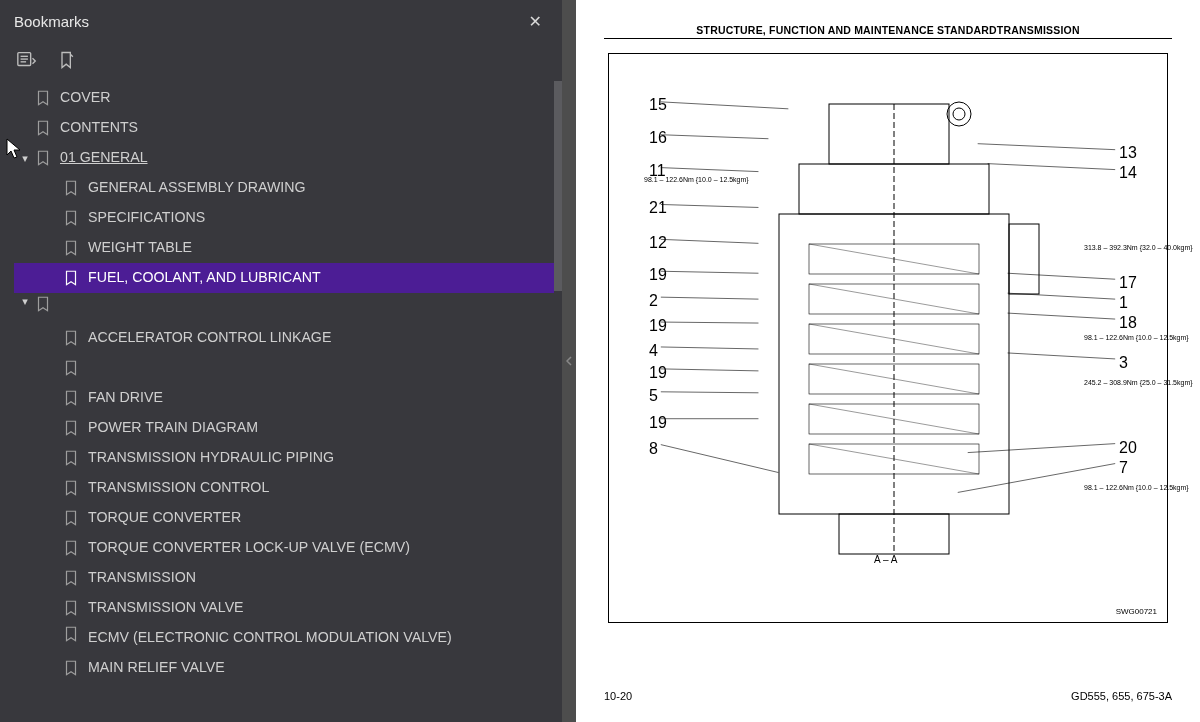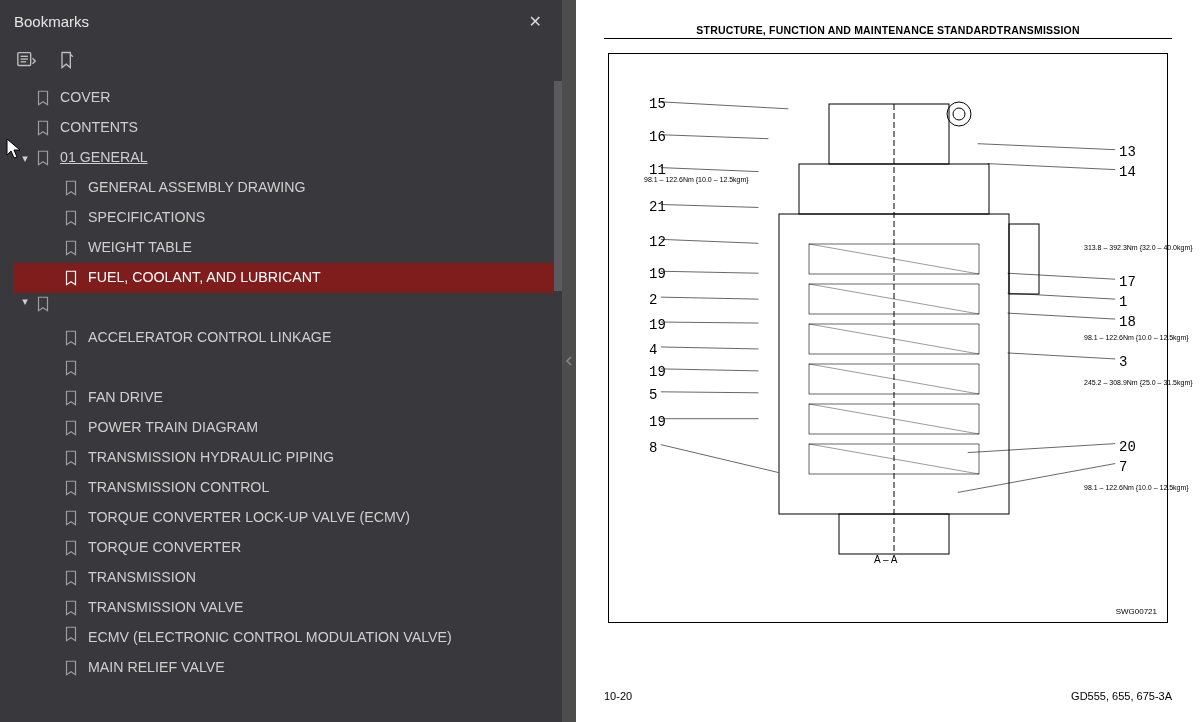--- a/index.html
+++ b/index.html
@@ -9,39 +9,39 @@
 .sb-header { display:flex; align-items:center; justify-content:space-between; padding:8px 14px 8px 14px; font-size:15px; color:#e8e8e8; }
 .close-x { font-size:16px; color:#d8d8d8; padding:4px 6px; }
 .sb-tools { display:flex; gap:18px; padding:6px 16px 10px 16px; border-bottom:0; }
 .tool-ic { width:22px; height:22px; display:inline-flex; align-items:center; justify-content:center; color:#bdbdbd; }
 .bm-list { flex:1; overflow-y:auto; position:relative; padding:2px 8px 15px 14px; }
 .bm-list::-webkit-scrollbar { width:10px; }
 .bm-list::-webkit-scrollbar-track { background:#2a2a2e; }
 .bm-list::-webkit-scrollbar-thumb { background:#555; }
 .scroll-ind { position:absolute; right:0; top:0; width:8px; height:210px; background:#5b5b5f; }
 .row { display:flex; align-items:center; min-height:30px; padding:2px 4px; color:#cfcfcf; font-size:14.2px; cursor:pointer; }
-.row.selected { background:#7f1d1d; color:#fff; }
+.row.selected { background:#4c1d95; color:#fff; }
 .chev { width:14px; margin-right:2px; color:#cfcfcf; font-size:11px; display:inline-flex; justify-content:center; }
 .chev-ph { width:14px; margin-right:2px; }
 .bm-ic { width:18px; height:18px; margin-right:8px; flex:none; }
 .row.selected .bm-ic path, .row.selected .bm-ic rect { stroke:#fff; }
 .bm-label { flex:1; line-height:1.25; }
 .row.underline .bm-label { text-decoration:underline; }
 .lvl1 { padding-left:32px; }
 .multi { align-items:flex-start; }
 .multi .bm-label { padding-top:4px; }
 .collapse-handle { width:14px; height:100%; background:#4d4d4d; display:flex; align-items:center; justify-content:center; color:#999; font-size:10px; }
 .page-area { flex:1; background:#525252; display:flex; justify-content:center; overflow:hidden; }
 .page { width:700px; height:100%; background:#fff; position:relative; padding:24px 28px 20px 28px; }
 .page-hd { display:flex; justify-content:center; font-size:10.5px; font-weight:700; letter-spacing:.2px; font-family:Arial,sans-serif; }
 .hr { border:0; border-top:1.5px solid #000; margin-top:2px; }
 .diagram-frame { margin:14px auto 0 auto; width:560px; height:570px; border:1.2px solid #000; position:relative; background:#fff; }
 .diag-core { position:absolute; left:130px; top:40px; width:310px; height:470px; }
 .diag-core svg { width:100%; height:100%; }
-.num { position:absolute; font-size:14px; font-family:Liberation Mono, monospace; }
+.num { position:absolute; font-size:16px; font-family:Liberation Sans, sans-serif; }
 .note { position:absolute; font-size:7px; font-family:Arial; line-height:1.05; white-space:nowrap; }
 .sec-lbl { position:absolute; font-size:10px; font-family:Arial; }
 .diag-id { position:absolute; right:10px; bottom:6px; font-size:8px; font-family:Arial; }
 .page-ft { position:absolute; bottom:20px; left:28px; right:28px; display:flex; justify-content:space-between; font-size:11px; font-family:Arial,sans-serif; }
 .cursor { position:absolute; left:6px; top:138px; font-size:14px; color:#000; pointer-events:none; z-index:50; }
 </style>
 </head>
 <body>
 <div class="cursor">
 <svg width="16" height="22" viewBox="0 0 16 22">
@@ -169,28 +169,28 @@
           <svg class="bm-ic" viewBox="0 0 24 24" fill="none" stroke="#9e9e9e" stroke-width="1.6">
             <path d="M6 3h12v18l-6-4-6 4Z"></path>
           </svg>
           <span class="bm-label">TRANSMISSION CONTROL</span>
         </div>
         <div class="row lvl1">
           <span class="chev-ph"></span>
           <svg class="bm-ic" viewBox="0 0 24 24" fill="none" stroke="#9e9e9e" stroke-width="1.6">
             <path d="M6 3h12v18l-6-4-6 4Z"></path>
           </svg>
+          <span class="bm-label">TORQUE CONVERTER</span>
+        </div>
+        <div class="row lvl1">
+          <span class="chev-ph"></span>
+          <svg class="bm-ic" viewBox="0 0 24 24" fill="none" stroke="#9e9e9e" stroke-width="1.6">
+            <path d="M6 3h12v18l-6-4-6 4Z"></path>
+          </svg>
           <span class="bm-label">TORQUE CONVERTER LOCK-UP VALVE (ECMV)</span>
-        </div>
-        <div class="row lvl1">
-          <span class="chev-ph"></span>
-          <svg class="bm-ic" viewBox="0 0 24 24" fill="none" stroke="#9e9e9e" stroke-width="1.6">
-            <path d="M6 3h12v18l-6-4-6 4Z"></path>
-          </svg>
-          <span class="bm-label">TORQUE CONVERTER</span>
         </div>
         <div class="row lvl1">
           <span class="chev-ph"></span>
           <svg class="bm-ic" viewBox="0 0 24 24" fill="none" stroke="#9e9e9e" stroke-width="1.6">
             <path d="M6 3h12v18l-6-4-6 4Z"></path>
           </svg>
           <span class="bm-label">TRANSMISSION</span>
         </div>
         <div class="row lvl1">
           <span class="chev-ph"></span>

